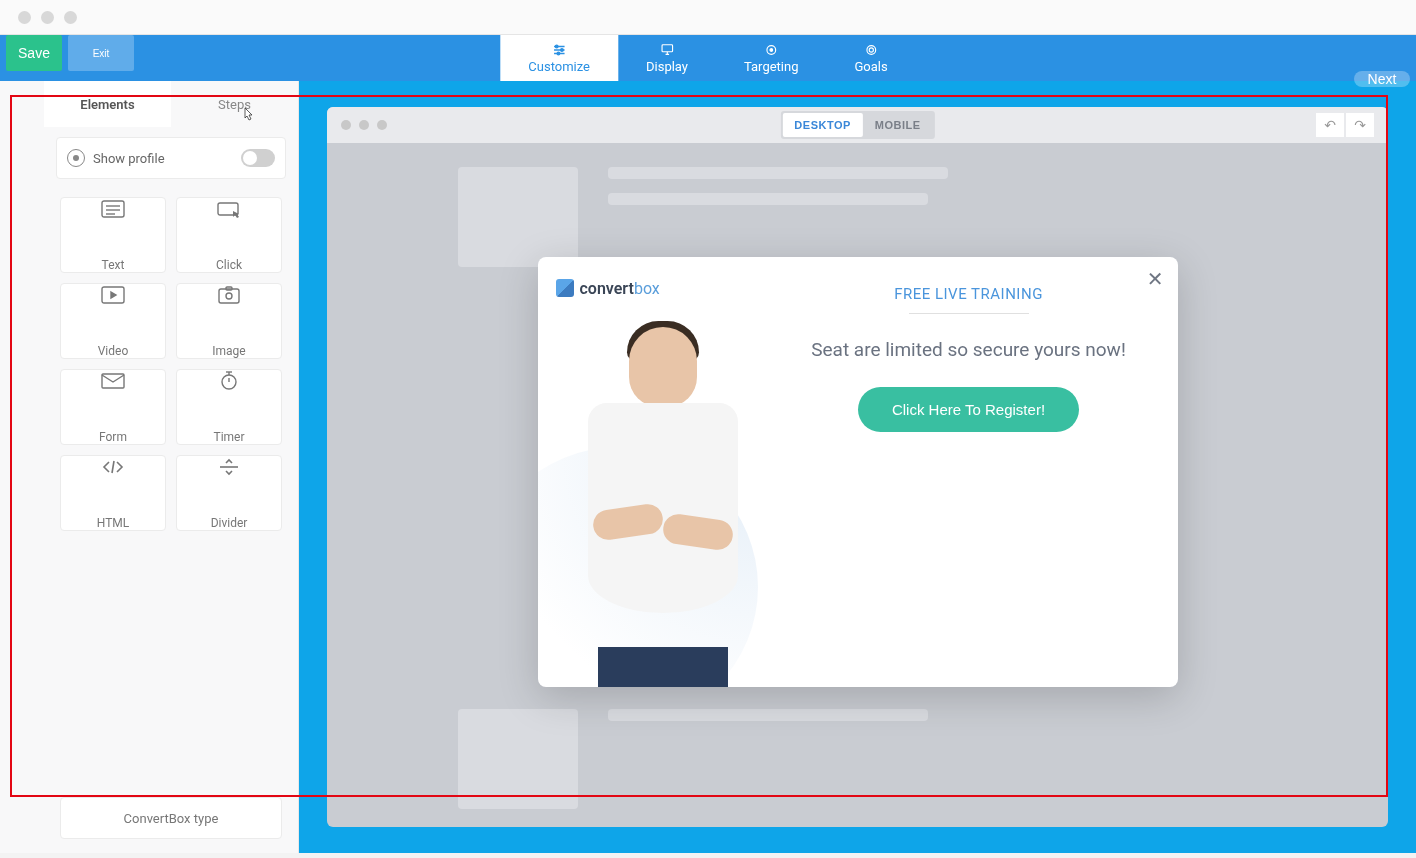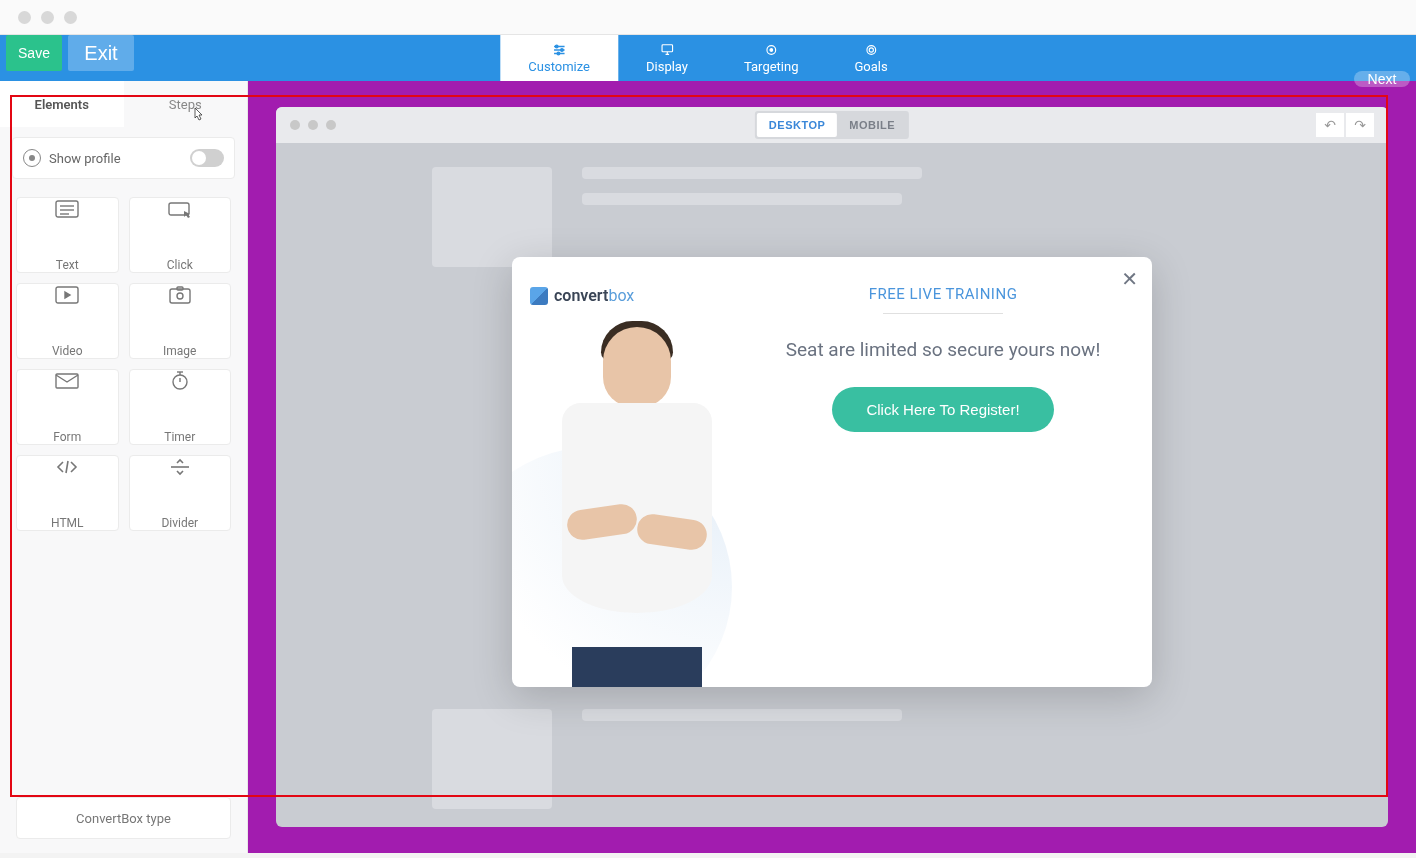--- a/index.html
+++ b/index.html
@@ -12,51 +12,51 @@
 
 .app-wrapper { position:relative; }
 
 
 .highlight-rect { position:absolute; top:60px; left:10px; width:1378px; height:702px; border:2px solid #e30613; pointer-events:none; z-index:50; }
 
 
 .topbar { height:46px; background:#2b91e3; display:flex; align-items:stretch; position:relative;flex-direction:column; }
 .topbar .left-btns { display:flex; align-items:center; padding-left:6px; gap:6px; }
 .btn-save { background:#2bc28c; color:#fff; border:none; width:56px; height:36px; font-size:14px; border-radius:2px; cursor:pointer; }
-.btn-exit { background:rgba(255,255,255,0.25); color:#fff; border:none; width:66px; height:36px; font-size:20px; border-radius:2px; cursor:pointer; }
+.btn-exit { background:rgba(255,255,255,0.25); color:#fff; border:none; width:66px; height:36px; font-size:10px; border-radius:2px; cursor:pointer; }
 .topbar .nav-tabs { position:absolute; left:50%; transform:translateX(-50%); display:flex; height:100%; }
 .nav-tab { display:flex; flex-direction:column; align-items:center; justify-content:center; gap:2px; padding:0 28px; color:#fff; font-size:13px; cursor:pointer; }
 .nav-tab.active { background:#fff; color:#2b91e3; }
 .nav-tab .nt-icon { width:16px; height:14px; display:flex; align-items:center; justify-content:center; }
 .btn-next { margin-left:auto; margin-right:6px; align-self:center; background:rgba(255,255,255,0.28); color:#fff; border:none; width:56px; height:36px; font-size:14px; border-radius:10px; cursor:pointer; }
 
 
 .main-area { display:flex; height:calc(100% - 46px); }
-.sidebar { width:248px; background:#f8f8f9; border-right:1px solid #e8e8e8; display:flex; flex-direction:column; }
+.sidebar { width:299px; background:#f8f8f9; border-right:1px solid #e8e8e8; display:flex; flex-direction:column;padding-left:44px; }
 .side-tabs { display:flex; height:46px; }
 .side-tab { flex:1; display:flex; align-items:center; justify-content:center; font-size:13px; color:#888; cursor:pointer; position:relative; }
 .side-tab.active { background:#fff; color:#555; font-weight:600; }
 .cursor-ptr { position:absolute; left:50%; top:26px; transform:translateX(6px); }
 
 .profile-row { background:#fff; margin:10px 12px 0; height:42px; border:1px solid #ebebeb; border-radius:4px; display:flex; align-items:center; padding:0 10px; }
 .profile-row .pf-icon { width:18px; height:18px; border:1.5px solid #888; border-radius:50%; display:flex; align-items:center; justify-content:center; }
 .profile-row .pf-icon::after { content:""; width:6px; height:6px; border-radius:50%; background:#888; }
 .profile-row .pf-label { margin-left:8px; color:#666; font-size:13px; flex:1; }
 .toggle { width:34px; height:18px; background:#d0d0d0; border-radius:9px; position:relative; cursor:pointer; }
 .toggle::after { content:""; position:absolute; left:2px; top:2px; width:14px; height:14px; border-radius:50%; background:#fff; }
 
 .el-grid { display:grid; grid-template-columns:1fr 1fr; gap:10px; padding:18px 16px; }
 .el-card { background:#fff; border:1px solid #ebebeb; border-radius:4px; height:76px; display:flex; flex-direction:column; align-items:center; justify-content:space-between; gap:8px; cursor:pointer; }
 .el-card .el-icn { color:#777; width:26px; height:22px; display:flex; align-items:center; justify-content:center; }
 .el-card .el-lbl { color:#777; font-size:12px; }
 
 .footer-card { margin:auto 16px 14px; background:#fff; border:1px solid #ebebeb; border-radius:4px; height:42px; display:flex; align-items:center; justify-content:center; color:#777; font-size:13px; cursor:pointer; }
 
 
-.canvas { flex:1; background:#a21caf; padding:26px 28px; }
+.canvas { flex:1; background:#0ea5e9; padding:26px 28px; }
 .preview-frame { background:#c9ccd2; border-radius:6px; width:100%; height:720px; position:relative; }
 .pf-chrome { height:36px; background:#e9eaed; border-radius:6px 6px 0 0; display:flex; align-items:center; padding:0 14px; gap:8px; position:relative; }
 .pf-dot { width:10px; height:10px; border-radius:50%; background:#c8c8c8; }
 .device-switch { position:absolute; left:50%; transform:translateX(-50%); display:flex; background:#d6d8dc; border-radius:3px; padding:2px; }
 .device-btn { font-size:11px; font-weight:700; letter-spacing:0.5px; padding:6px 12px; color:#7a7f88; border:none; background:transparent; cursor:pointer; }
 .device-btn.active { background:#fff; color:#3a87d8; border-radius:2px; }
 .pf-actions { margin-left:auto; display:flex; gap:2px; }
 .pf-action { width:28px; height:24px; background:#fff; display:flex; align-items:center; justify-content:center; color:#999; cursor:pointer; font-size:14px; }
 
 .placeholder-page { position:absolute; top:60px; left:50%; transform:translateX(-50%); width:800px; }
@@ -69,21 +69,21 @@
 .man-figure { position:absolute; bottom:0; left:40px; width:170px; height:360px; }
 .man-head { position:absolute; top:0; left:50%; transform:translateX(-50%); width:68px; height:80px; background:#e8c5a8; border-radius:34px 34px 30px 30px; }
 .man-hair { position:absolute; top:-6px; left:50%; transform:translateX(-50%); width:72px; height:40px; background:#3a2d23; border-radius:36px 36px 10px 10px; }
 .man-body { position:absolute; top:76px; left:50%; transform:translateX(-50%); width:150px; height:210px; background:#f5f5f5; border-radius:20px 20px 80px 80px/20px 20px 40px 40px; }
 .man-arms { position:absolute; top:180px; left:50%; transform:translateX(-50%); width:140px; height:50px; }
 .man-arm-l { position:absolute; left:0; top:0; width:70px; height:30px; background:#e8c5a8; border-radius:15px; transform:rotate(-8deg); }
 .man-arm-r { position:absolute; right:0; top:10px; width:70px; height:30px; background:#e8c5a8; border-radius:15px; transform:rotate(8deg); }
 .man-jeans { position:absolute; bottom:0; left:50%; transform:translateX(-50%); width:130px; height:40px; background:#2a3d5c; }
 .popup-left .curve { position:absolute; left:-60px; bottom:-40px; width:280px; height:280px; background:radial-gradient(circle at top right, rgba(200,220,240,0.5), transparent 70%); border-radius:50%; }
 
-.popup-logo { display:flex; align-items:flex-end; gap:6px; font-size:16px; font-weight:600; color:#3a4556; padding:29px 0 0 18px; }
+.popup-logo { display:flex; align-items:flex-start; gap:6px; font-size:16px; font-weight:600; color:#3a4556; padding:22px 0 0 18px; }
 .popup-logo .logo-mark { width:18px; height:18px; background:linear-gradient(135deg,#5aa5e8 50%,#3c7bc0 50%); border-radius:3px; }
 .popup-logo .logo-box { color:#5a9edb; font-weight:400; }
 
 .popup-right { flex:1; padding:28px 28px 0 10px; text-align:center; }
 .popup-tag { color:#4a95dc; font-size:15px; letter-spacing:0.5px; margin-bottom:10px; }
 .popup-sep { width:120px; height:1px; background:#e0e0e0; margin:0 auto 24px; }
 .popup-heading { color:#2e3a4e; font-size:24px; font-weight:600; line-height:1.45; margin-bottom:30px; }
 .popup-sub { color:#6a7280; font-size:19px; margin-bottom:26px; }
 .popup-cta { background:#39bfa1; color:#fff; border:none; padding:14px 34px; font-size:15px; border-radius:26px; cursor:pointer; }
 </style>

